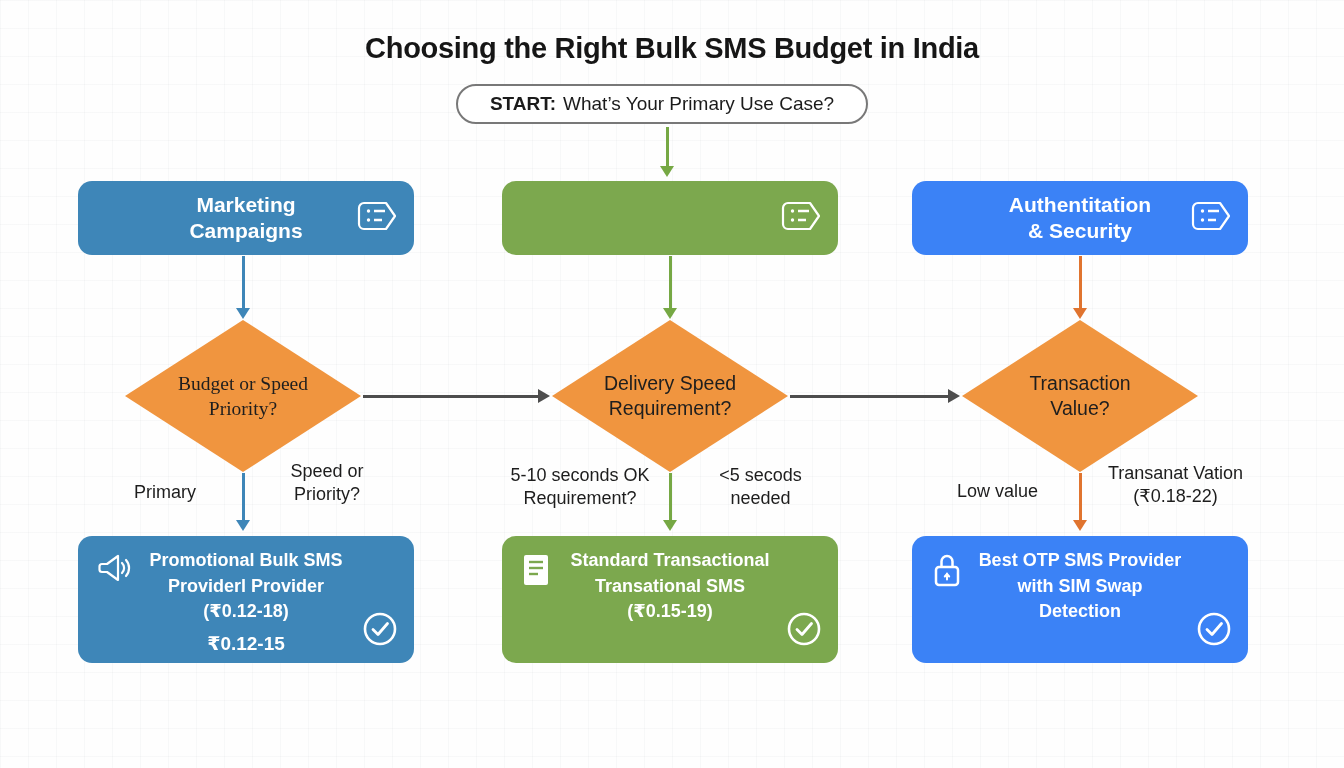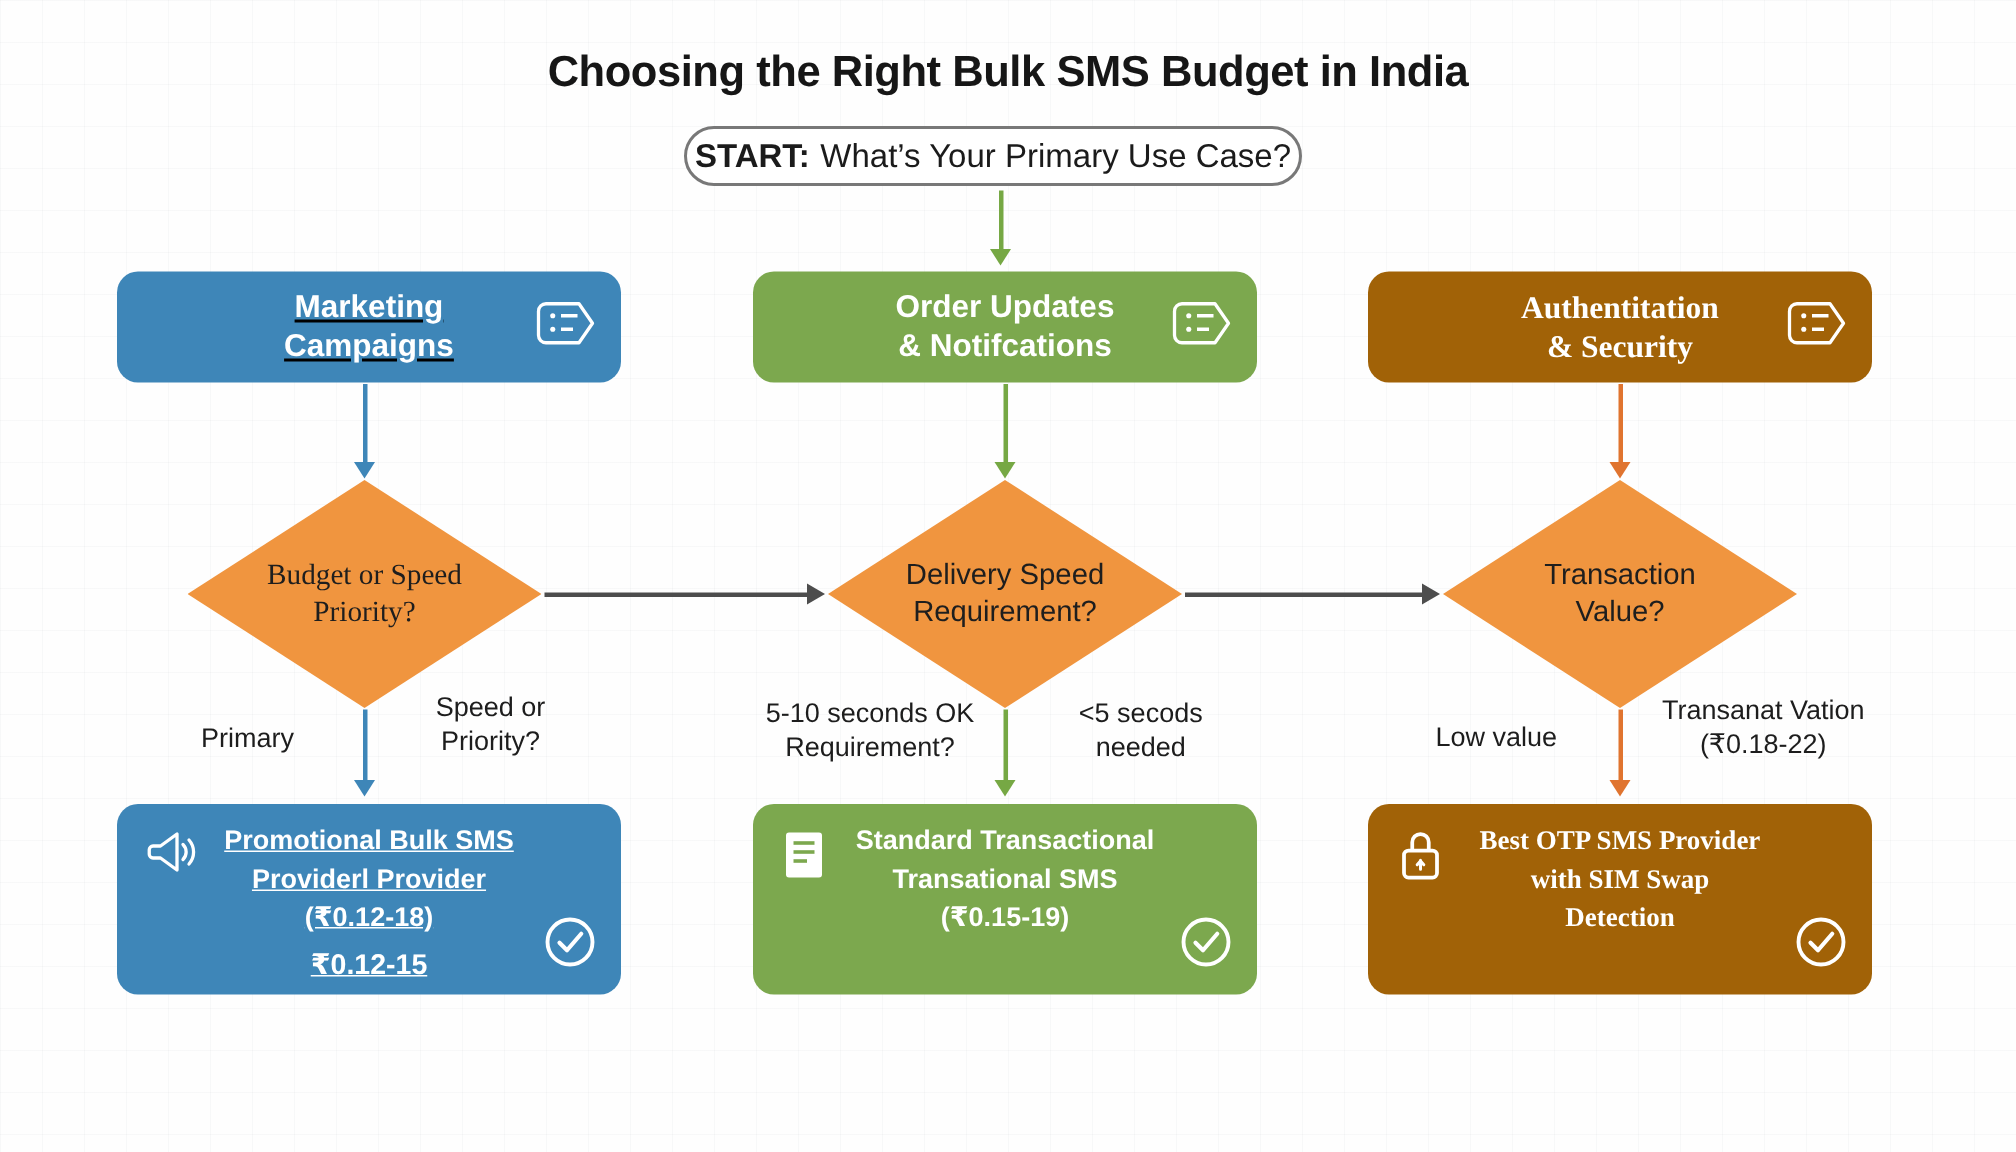--- a/index.html
+++ b/index.html
@@ -16,31 +16,31 @@
   
   .title{
     position:absolute;left:0;right:0;top:32px;text-align:center;
     font-size:29px;font-weight:bold;color:#161616;letter-spacing:-0.3px;
   }
   
   .start-pill{
     position:absolute;left:456px;top:84px;width:412px;height:40px;
     background:#fff;border:2px solid #787878;border-radius:22px;
     display:flex;align-items:center;justify-content:center;gap:7px;
-    font-size:22px;color:#1b1b1b;box-sizing:border-box;
+    font-size:19px;color:#1b1b1b;box-sizing:border-box;
   }
   .start-pill .b{font-weight:bold;}
   
   .usecase-box{
     position:absolute;top:181px;width:336px;height:74px;border-radius:14px;
     display:flex;align-items:center;justify-content:center;
   }
-  .bg-blue{background:#3E86B8;text-decoration:underline;}
+  .bg-blue{background:#3E86B8;}
   .bg-green{background:#7CA84E;}
-  .bg-orange{background:#a16207;font-family:Liberation Serif, serif;}
+  .bg-orange{background:#3b82f6;}
   .ub-label{
     color:#fff;font-weight:bold;font-size:21px;text-align:center;
     line-height:1.25;white-space:pre-line;
   }
   .ub-icon{position:absolute;right:16px;top:50%;transform:translateY(-50%);}
   .x1{left:78px;} .x2{left:502px;} .x3{left:912px;}
   
   .diamond{
     position:absolute;top:320px;width:236px;height:152px;background:#F0953F;
     clip-path:polygon(50% 0,100% 50%,50% 100%,0 50%);
@@ -133,22 +133,20 @@
   <div class="rb-price">₹0.12-15</div>
   <span class="rb-check">
     <svg width="36" height="36" viewBox="0 0 36 36">
       <circle cx="18" cy="18" r="15" fill="none" stroke="#fff" stroke-width="2.6"></circle>
       <path d="M11 18.5 l5 5 l9.5 -11" fill="none" stroke="#fff" stroke-width="2.8" stroke-linecap="round" stroke-linejoin="round"></path>
     </svg>
   </span>
 </div>
 
 <div class="usecase-box bg-green x2">
-  <div class="ub-label">Order Updates
-&amp; Notifcations</div>
   <span class="ub-icon">
     <svg width="42" height="33" viewBox="0 0 42 33">
       <path d="M8 3.5 h22 l9 13 -9 13 H8 a5 5 0 0 1 -5 -5 v-16 a5 5 0 0 1 5 -5 z" fill="none" stroke="#fff" stroke-width="2.2" stroke-linejoin="round"></path>
       <circle cx="12.5" cy="11.5" r="1.7" fill="#fff"></circle>
         <line x1="18" y1="11.5" x2="29" y2="11.5" stroke="#fff" stroke-width="2.4"></line>
       <circle cx="12.5" cy="20.5" r="1.7" fill="#fff"></circle>
         <line x1="18" y1="20.5" x2="26" y2="20.5" stroke="#fff" stroke-width="2.4"></line>
     </svg>
   </span>
 </div>

